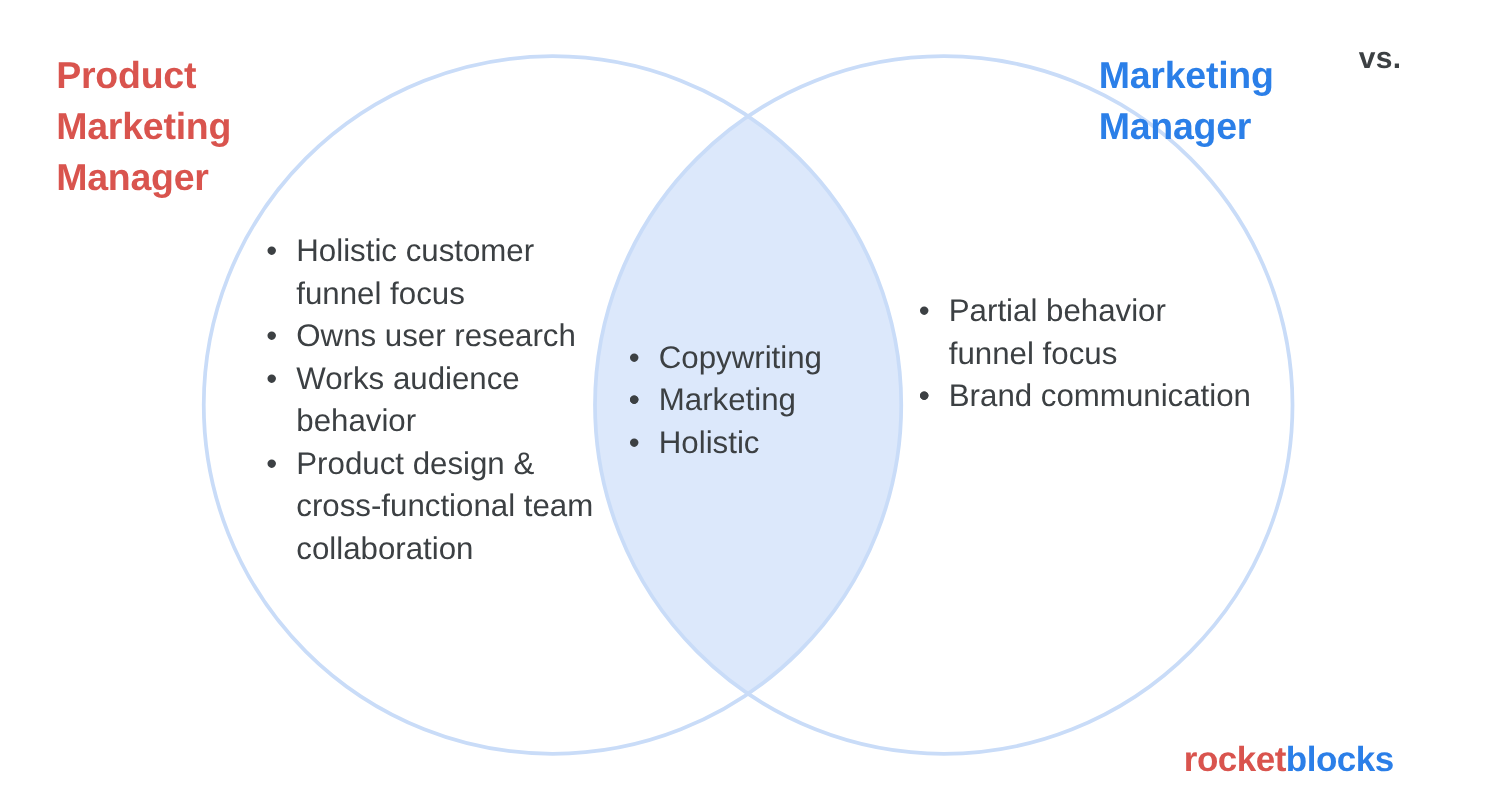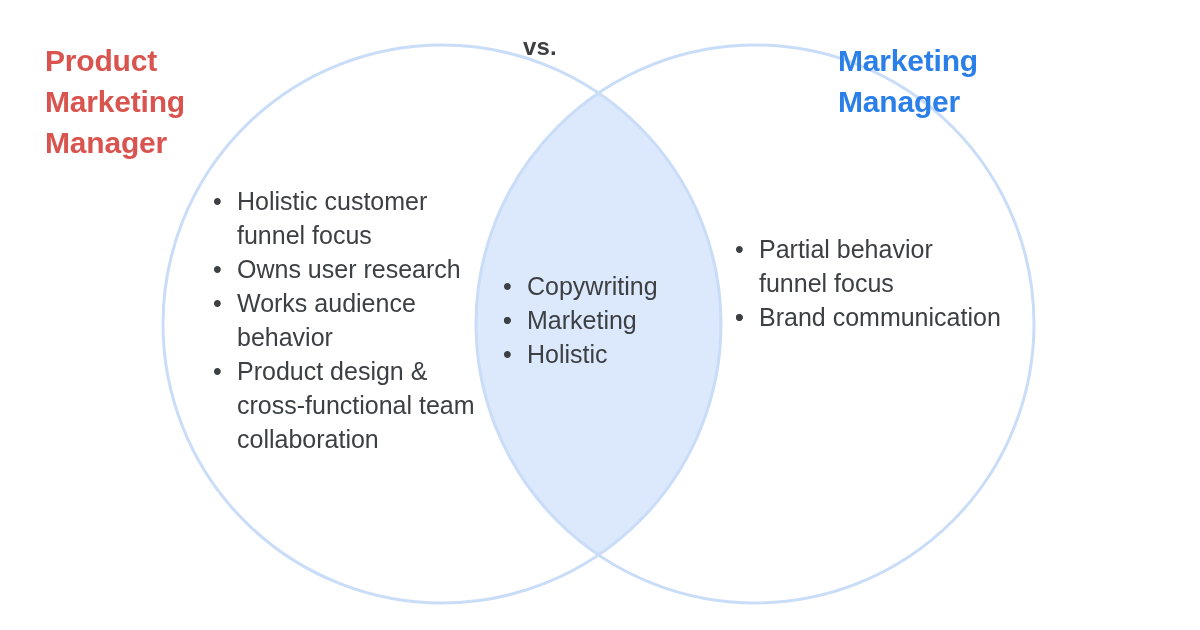--- a/index.html
+++ b/index.html
@@ -11,20 +11,21 @@
     height: 630px;
     background: #ffffff;
     font-family: "Liberation Sans", sans-serif;
     overflow: hidden;
   }
   #stage {
     position: relative;
     width: 1080px;
     height: 630px;
     background: #ffffff;
+    padding-left: 41px;
   }
 
   
   #venn-svg {
     position: absolute;
     left: 0;
     top: 0;
     width: 1200px;
     height: 630px;
   }
@@ -51,21 +52,21 @@
     color: #2b7fe8;
     text-align: left;
     width: 200px;
   }
 
   #vs-label {
     position: absolute;
     left: 0;
     right: 0;
     top: 33px;
-    text-align: center;
+    text-align: right;
     font-size: 24px;
     font-weight: bold;
     color: #3c4043;
     letter-spacing: 0.2px;
   }
 
   
   .bullet-list {
     position: absolute;
     margin: 0;
@@ -157,14 +158,17 @@
     <li><span class="bullet-dot">•</span><span>Marketing</span></li>
     <li><span class="bullet-dot">•</span><span>Holistic</span></li>
   </ul>
 
   <ul class="bullet-list" id="list-right">
     <li><span class="bullet-dot">•</span><span>Partial behavior funnel focus</span></li>
     <li><span class="bullet-dot">•</span></li>
     <li><span class="bullet-dot">•</span><span>Brand communication</span></li>
   </ul>
 
+  <div id="logo">
+    <span class="logo-rocket">rocket</span><span class="logo-blocks">blocks</span>
+  </div>
 
 </div>
 
 </body></html>

